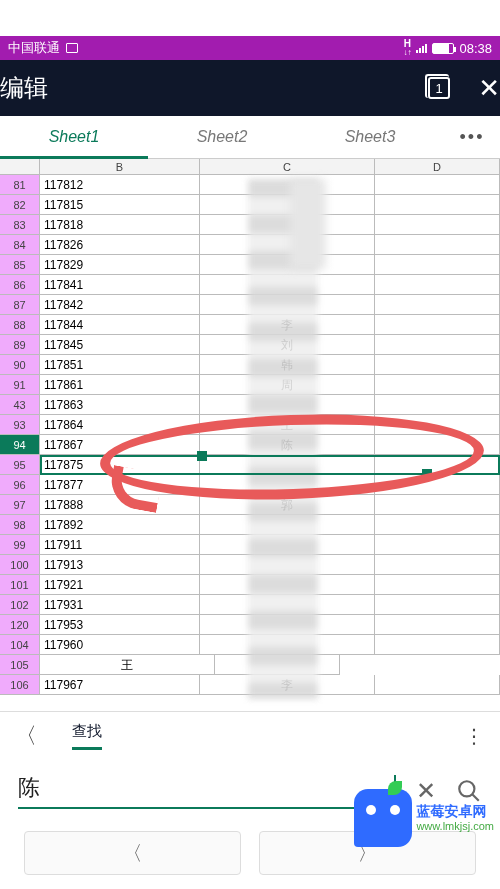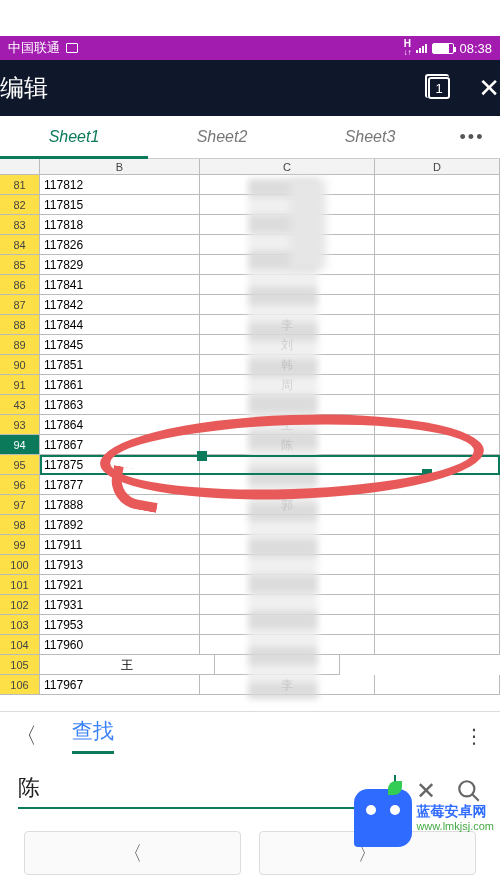--- a/index.html
+++ b/index.html
@@ -35,42 +35,42 @@
 
   
   .sheet-area { position: relative; height: 552px; overflow: hidden; background:#fff;}
   .col-headers { display: flex; height: 16px; font-size: 11px; color:#444; }
   .rowhead-spacer { width: 40px; border-right:1px solid #bbb; border-bottom:1px solid #bbb; background:#f3f3f3;}
   .col-h { border-right:1px solid #bbb; border-bottom:1px solid #bbb; text-align:center; background:#f3f3f3; line-height:16px;}
   .col-b { width: 160px; } .col-c { width: 175px; } .col-d { width: 125px; }
   .rows { }
   .row { display:flex; height: 20px; font-size: 12px; }
   .row.selected .rownum { background: #0b7a5a; color: #fff; }
-  .rownum { width: 40px; border-right:1px solid #bbb; border-bottom:1px solid #bbb; text-align:center; background:#fde047; line-height:20px; color:#444; font-size:11px;}
+  .rownum { width: 40px; border-right:1px solid #bbb; border-bottom:1px solid #bbb; text-align:center; background:#f0abfc; line-height:20px; color:#444; font-size:11px;}
   .cell { border-right:1px solid #bbb; border-bottom:1px solid #bbb; padding: 0 4px; line-height:20px; overflow:hidden; white-space:nowrap;}
   .cell.b { width:160px; } .cell.c { width:175px; text-align:center;} .cell.d{ width:125px;}
 
   
   .blur-strip { position:absolute; top: 20px; left: 248px; width: 70px; height: 520px; background: repeating-linear-gradient(180deg, #d8d8d8 0 18px, #eee 18px 36px); filter: blur(3px); opacity:0.88; pointer-events:none;}
   .blur2 { position:absolute; top: 20px; left: 290px; width: 36px; height: 90px; background:#e6e6e6; filter:blur(4px); pointer-events:none;}
 
   
   .selection { position:absolute; top: 296px; left: 40px; right: 0; height: 20px; border: 2px solid #0b7a5a; pointer-events:none; }
   .selection .handle { position:absolute; width:10px; height:10px; background:#0b7a5a; }
   .selection .h1 { left: 155px; top: -6px; }
   .selection .h2 { right: 66px; bottom: -6px; }
 
   
   .red-oval { position:absolute; top: 256px; left: 100px; width: 384px; height: 84px; border: 10px solid #e85a5a; border-radius: 50%/50%; pointer-events:none; transform: rotate(-2deg);}
   .red-tail { position:absolute; top: 310px; left: 110px; width: 50px; height: 40px; border-bottom: 10px solid #e85a5a; border-left: 10px solid #e85a5a; border-radius: 0 0 0 30px; transform: rotate(10deg); pointer-events:none;}
 
   
   .find-bar { height: 48px; border-top:1px solid #ddd; display:flex; align-items:center; padding: 0 8px; }
   .find-back { width: 36px; text-align:center; font-size:22px; color:#444;}
-  .find-tab { margin-left: 28px; font-size: 21px; color:#3b82f6; padding-bottom: 6px; border-bottom: 3px solid #0b7a5a;}
+  .find-tab { margin-left: 28px; font-size: 15px; color:#0f172a; padding-bottom: 6px; border-bottom: 3px solid #0b7a5a;}
   .find-more { margin-left:auto; width:36px; text-align:center; font-size:20px; color:#444;}
 
   
   .search-row { height: 64px; display:flex; align-items:center; padding: 0 18px; gap: 14px;}
   .search-field { flex:1; display:flex; align-items:center; border-bottom: 2px solid #0b7a5a; padding-bottom: 4px;}
   .search-field .text { font-size: 22px; color:#222; flex:1;}
   .cursor { display:inline-block; width:2px; height:26px; background:#0b7a5a; vertical-align:middle; margin-left:2px;}
   .clear-x { font-size: 24px; color:#666; padding: 0 6px;}
   .mag { width: 26px; height:26px; color:#666; }
   .mag-svg { width:26px; height:26px; }
@@ -271,21 +271,21 @@
         <div class="cell c"></div>
         <div class="cell d"></div>
       </div>
       <div class="row">
         <div class="rownum">102</div>
         <div class="cell b">117931</div>
         <div class="cell c"></div>
         <div class="cell d"></div>
       </div>
       <div class="row">
-        <div class="rownum">103</div>
+        <div class="rownum">120</div>
         <div class="cell b">117953</div>
         <div class="cell c"></div>
         <div class="cell d"></div>
       </div>
       <div class="row">
         <div class="rownum">104</div>
         <div class="cell b">117960</div>
         <div class="cell c"></div>
         <div class="cell d"></div>
       </div>

